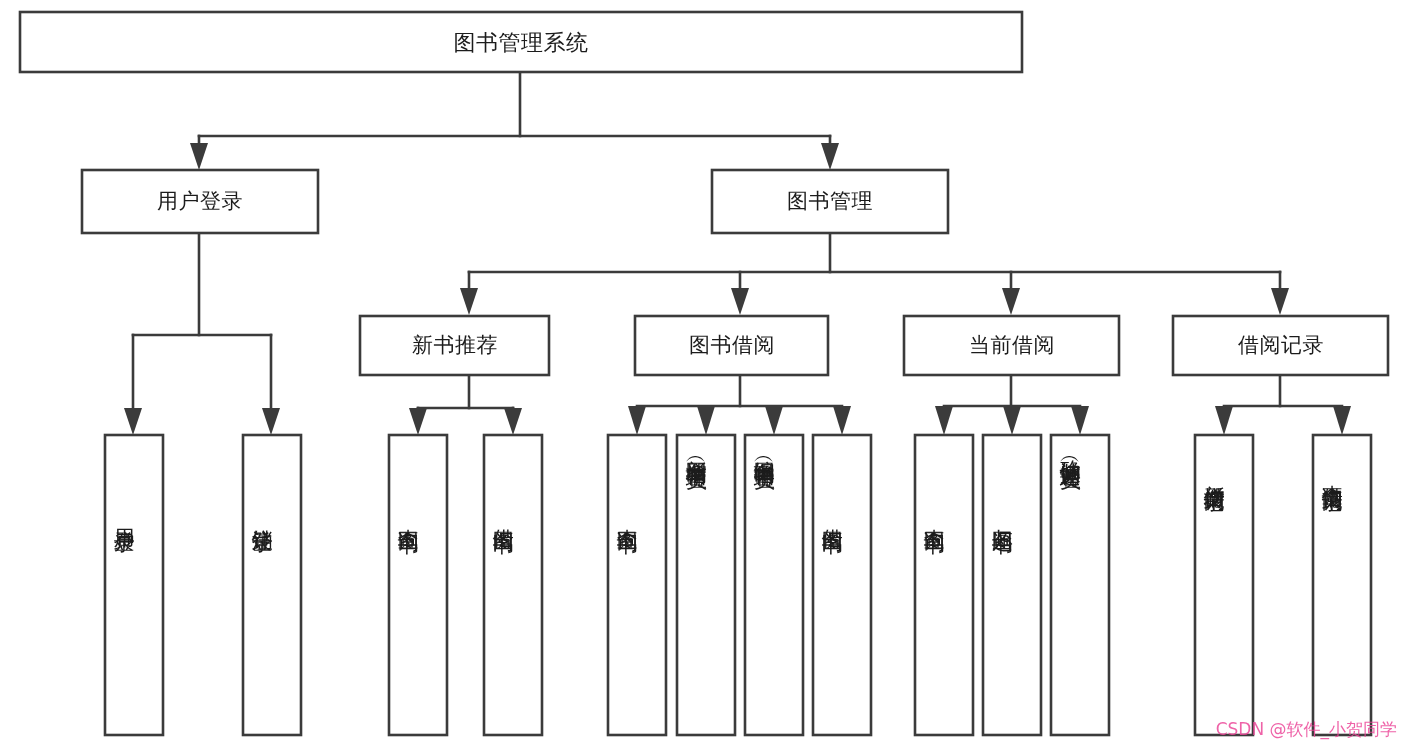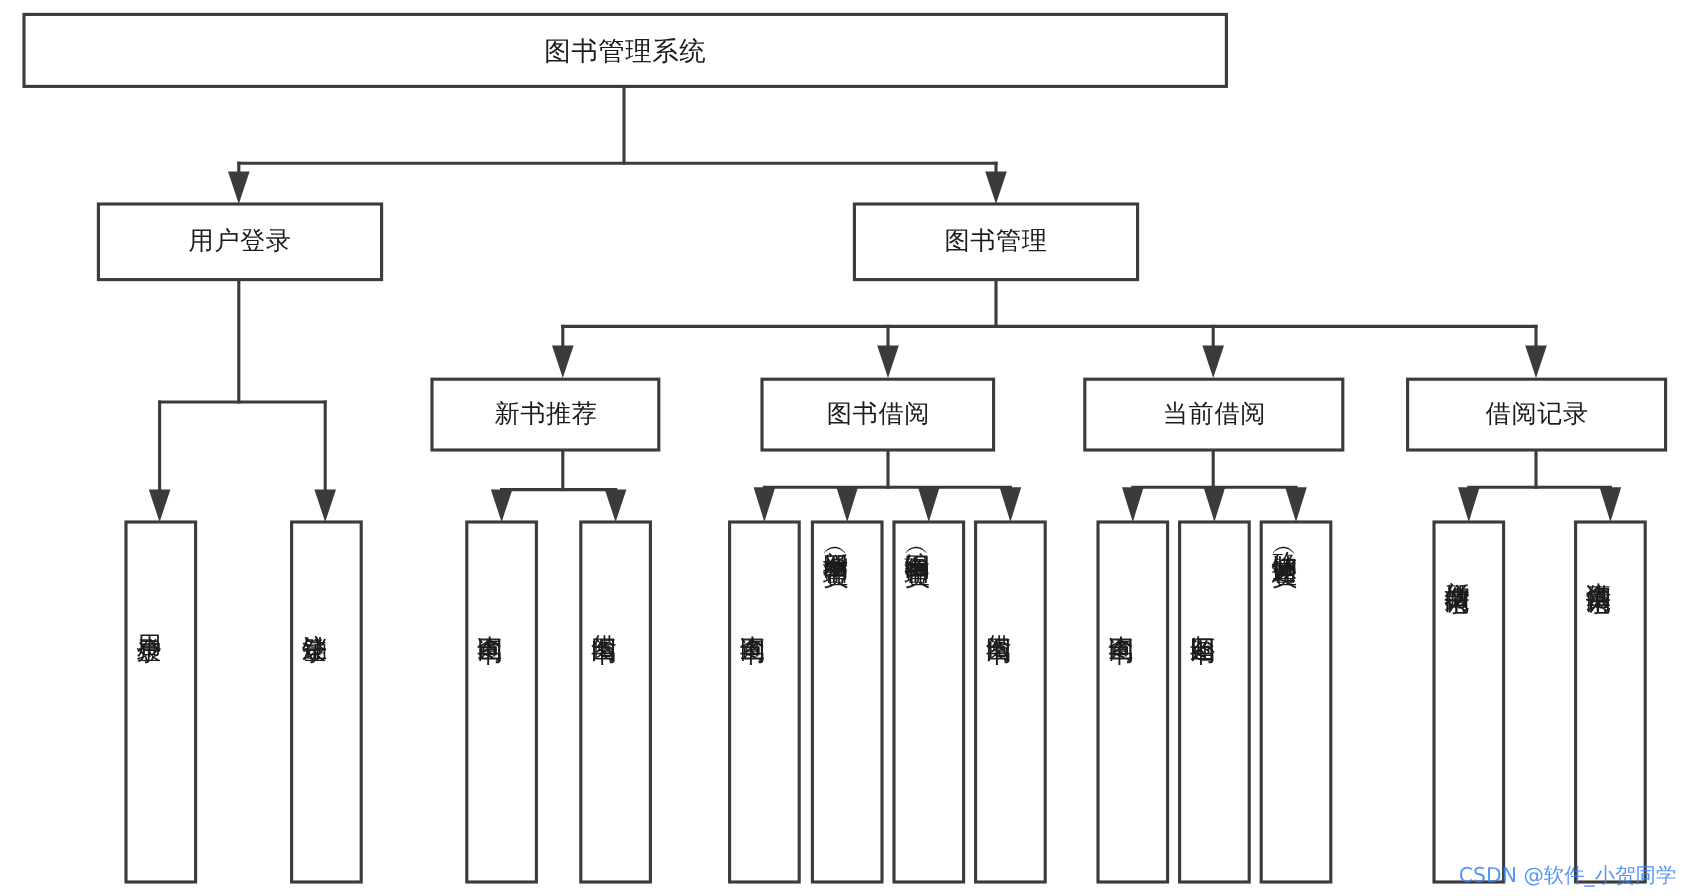--- a/index.html
+++ b/index.html
@@ -65,21 +65,21 @@
     white-space: nowrap;
     text-align: start;
     pointer-events: none;
   }
   #watermark {
     position: absolute;
     right: 8px;
     bottom: 6px;
     font-family: "DejaVu Sans", "Liberation Sans", sans-serif;
     font-size: 17px;
-    color: #3b82f6;
+    color: #ec4899;
     opacity: 0.85;
     white-space: nowrap;
     user-select: none;
   }
 </style>
 </head>
 <body>
 
 <div id="diagram-root">
 

